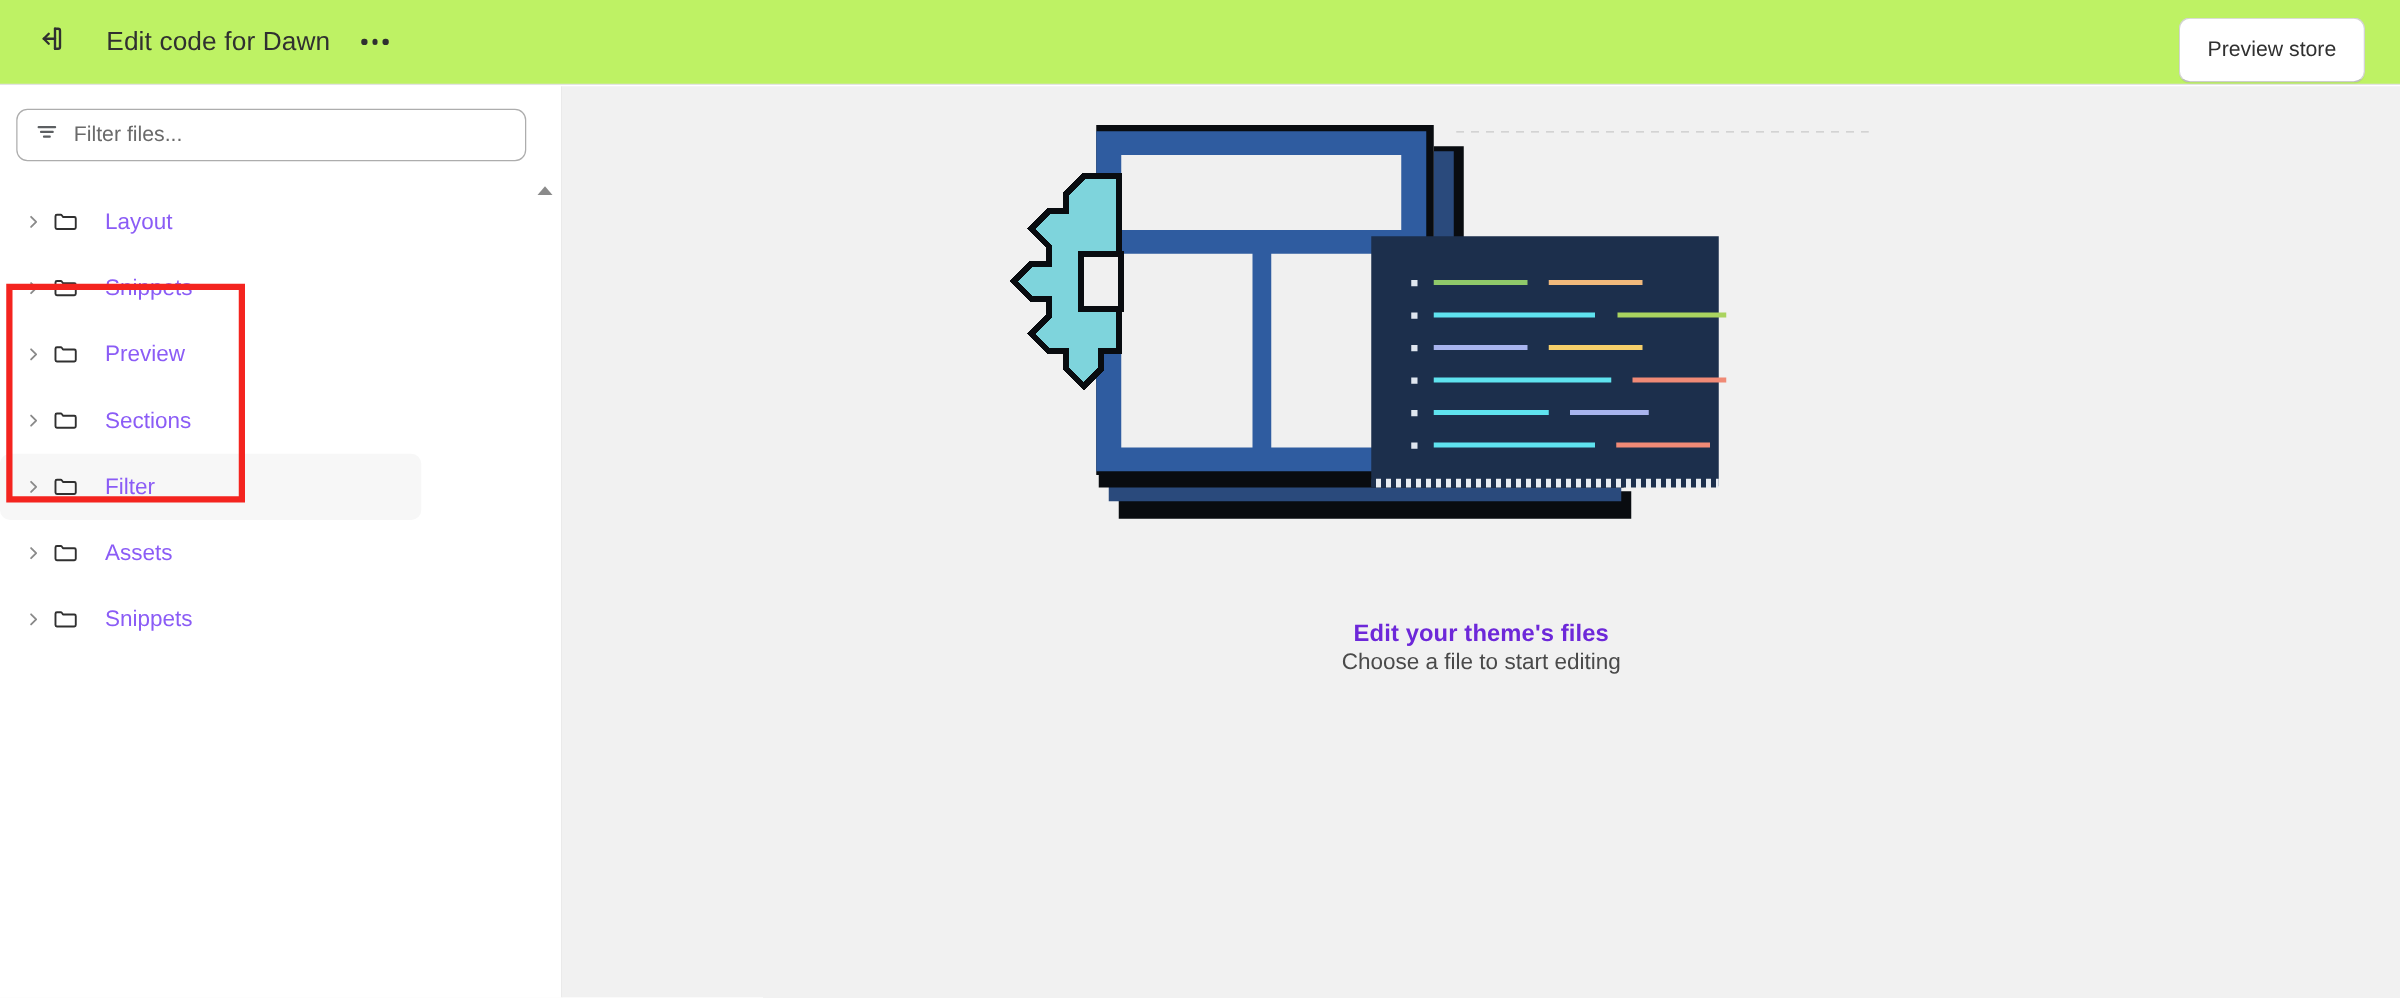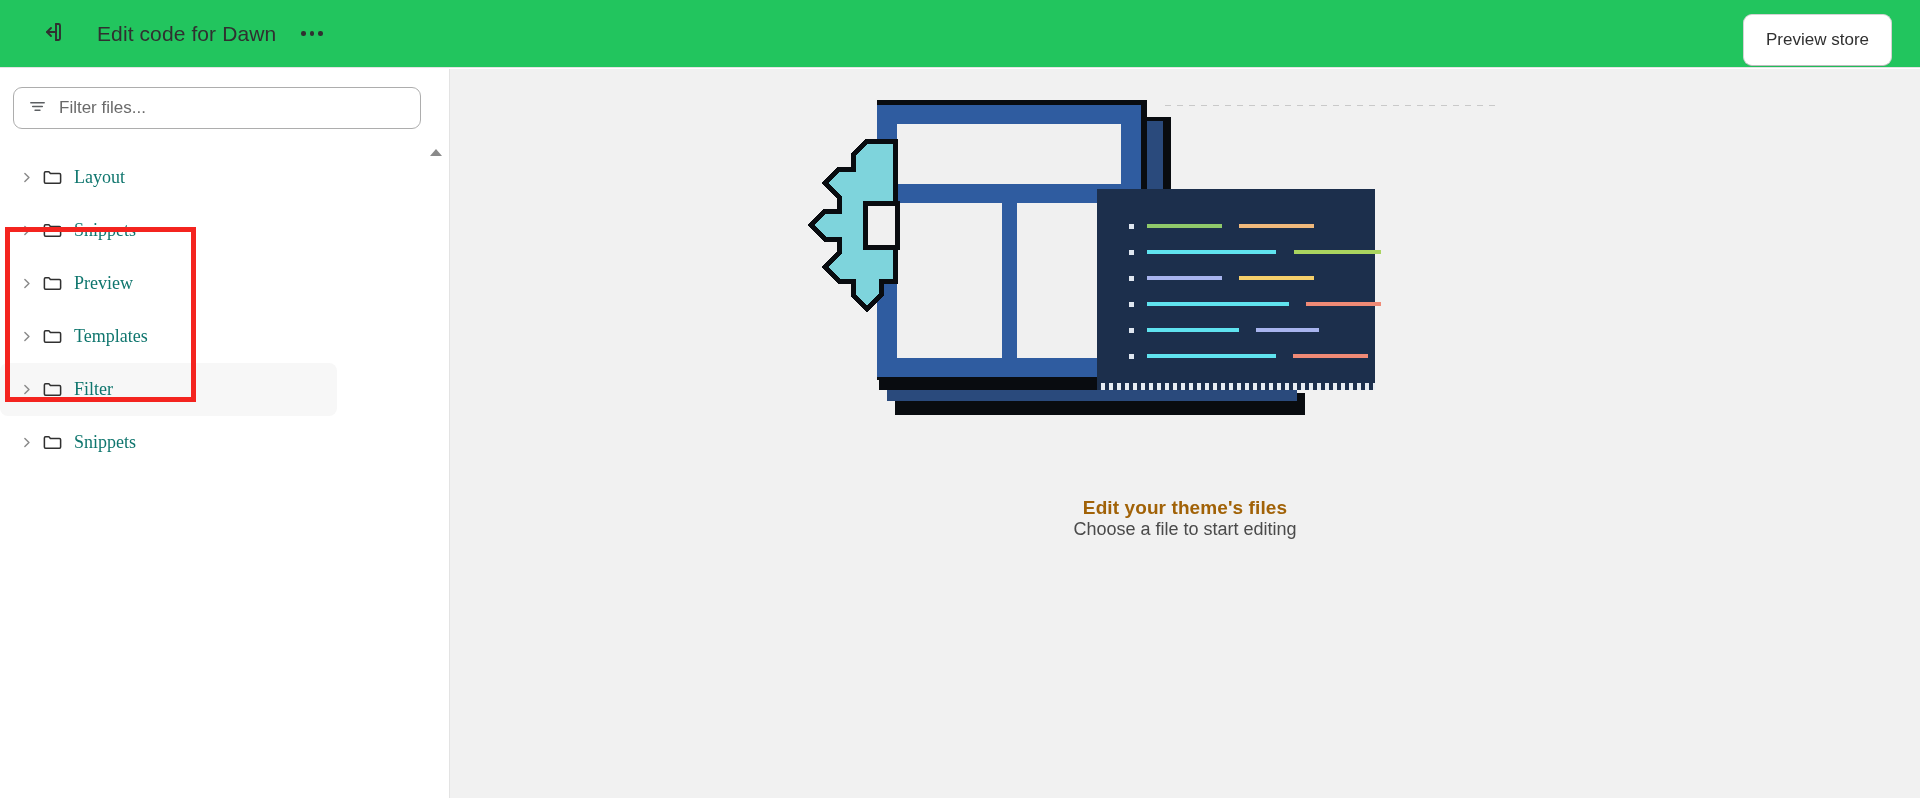--- a/index.html
+++ b/index.html
@@ -7,23 +7,23 @@
     width: 1920px; height: 798px;
     font-family: "Liberation Sans", sans-serif;
     background: #ffffff;
     overflow: hidden;
   }
   body { position: relative; }
 
   
   .topbar {
     position: absolute; top: 0; left: 0; width: 1920px; height: 68px;
-    background: #22c55e;
+    background: #bef264;
     border-bottom: 1px solid #e3e3e3;
-    display: flex; align-items: center; padding-left: 12px;
+    display: flex; align-items: center;
   }
   .exit-btn {
     width: 40px; height: 40px; margin-left: 20px;
     display: flex; align-items: center; justify-content: center;
     border-radius: 8px; cursor: pointer; background: transparent;
   }
   .topbar-title {
     margin-left: 25px;
     font-size: 21px; color: #303030; font-weight: 400;
     letter-spacing: 0.1px; white-space: nowrap;
@@ -75,21 +75,21 @@
   .tree-row {
     height: 53px; width: 337px;
     display: flex; align-items: center;
     padding-left: 16px; cursor: pointer;
     border-radius: 8px;
   }
   .tree-row.hovered { background: #f7f7f7; }
   .chev { width: 20px; display: flex; align-items: center; justify-content: center; flex: none; }
   .folder-ico { width: 32px; display: flex; align-items: center; justify-content: flex-start; flex: none; margin-left: 6px; }
   .tree-label {
-    font-size: 18px; color: #0f766e; white-space: nowrap; font-family: Liberation Serif, serif;
+    font-size: 18px; color: #8b5cf6; margin-left: 10px; white-space: nowrap;
   }
 
   
   .annot {
     position: absolute; left: 5px; top: 158px;
     width: 191px; height: 175px;
     border: 5px solid #f4241f;
     pointer-events: none; z-index: 30;
     background: transparent;
   }
@@ -108,21 +108,21 @@
     position: absolute; top: 69px; left: 450px;
     width: 1470px; height: 729px;
     background: #f1f1f1;
     display: flex; flex-direction: column;
     align-items: center;
   }
   .illus-wrap { position: relative; width: 640px; height: 390px; margin-top: 24px; }
 
   .empty-title {
     margin-top: 14px;
-    font-size: 19px; font-weight: bold; color: #a16207;
+    font-size: 19px; font-weight: bold; color: #6d28d9;
     letter-spacing: .1px;
   }
   .empty-sub {
     font-size: 18px; color: #4a4a4a;
   }
 
   
   .px { position: absolute; }
   .dashline {
     position: absolute; left: 300px; top: 12px; width: 330px; height: 1px;
@@ -219,37 +219,50 @@
       <span class="chev">
         <svg width="13" height="13" viewBox="0 0 16 16" fill="none" stroke="#8a8a8a" stroke-width="1.8" stroke-linecap="round" stroke-linejoin="round">
             <path d="M6 3l5 5-5 5"></path>
           </svg>
       </span>
       <span class="folder-ico">
         <svg width="21" height="21" viewBox="0 0 22 22" fill="none" stroke="#303030" stroke-width="1.6" stroke-linejoin="round">
             <path d="M2.5 6.2c0-.7.6-1.2 1.2-1.2h3.1c.4 0 .8.2 1 .5l1 1.4h9.5c.7 0 1.2.6 1.2 1.2v7.7c0 .7-.6 1.2-1.2 1.2H3.7c-.7 0-1.2-.6-1.2-1.2V6.2z"></path>
           </svg>
       </span>
-      <span class="tree-label">Templates</span>
+      <span class="tree-label">Sections</span>
     </div>
 
     <div class="tree-row hovered">
       <span class="chev">
         <svg width="13" height="13" viewBox="0 0 16 16" fill="none" stroke="#8a8a8a" stroke-width="1.8" stroke-linecap="round" stroke-linejoin="round">
             <path d="M6 3l5 5-5 5"></path>
           </svg>
       </span>
       <span class="folder-ico">
         <svg width="21" height="21" viewBox="0 0 22 22" fill="none" stroke="#303030" stroke-width="1.6" stroke-linejoin="round">
             <path d="M2.5 6.2c0-.7.6-1.2 1.2-1.2h3.1c.4 0 .8.2 1 .5l1 1.4h9.5c.7 0 1.2.6 1.2 1.2v7.7c0 .7-.6 1.2-1.2 1.2H3.7c-.7 0-1.2-.6-1.2-1.2V6.2z"></path>
           </svg>
       </span>
       <span class="tree-label">Filter</span>
     </div>
 
+    <div class="tree-row">
+      <span class="chev">
+        <svg width="13" height="13" viewBox="0 0 16 16" fill="none" stroke="#8a8a8a" stroke-width="1.8" stroke-linecap="round" stroke-linejoin="round">
+            <path d="M6 3l5 5-5 5"></path>
+          </svg>
+      </span>
+      <span class="folder-ico">
+        <svg width="21" height="21" viewBox="0 0 22 22" fill="none" stroke="#303030" stroke-width="1.6" stroke-linejoin="round">
+            <path d="M2.5 6.2c0-.7.6-1.2 1.2-1.2h3.1c.4 0 .8.2 1 .5l1 1.4h9.5c.7 0 1.2.6 1.2 1.2v7.7c0 .7-.6 1.2-1.2 1.2H3.7c-.7 0-1.2-.6-1.2-1.2V6.2z"></path>
+          </svg>
+      </span>
+      <span class="tree-label">Assets</span>
+    </div>
 
     <div class="tree-row">
       <span class="chev">
         <svg width="13" height="13" viewBox="0 0 16 16" fill="none" stroke="#8a8a8a" stroke-width="1.8" stroke-linecap="round" stroke-linejoin="round">
             <path d="M6 3l5 5-5 5"></path>
           </svg>
       </span>
       <span class="folder-ico">
         <svg width="21" height="21" viewBox="0 0 22 22" fill="none" stroke="#303030" stroke-width="1.6" stroke-linejoin="round">
             <path d="M2.5 6.2c0-.7.6-1.2 1.2-1.2h3.1c.4 0 .8.2 1 .5l1 1.4h9.5c.7 0 1.2.6 1.2 1.2v7.7c0 .7-.6 1.2-1.2 1.2H3.7c-.7 0-1.2-.6-1.2-1.2V6.2z"></path>

